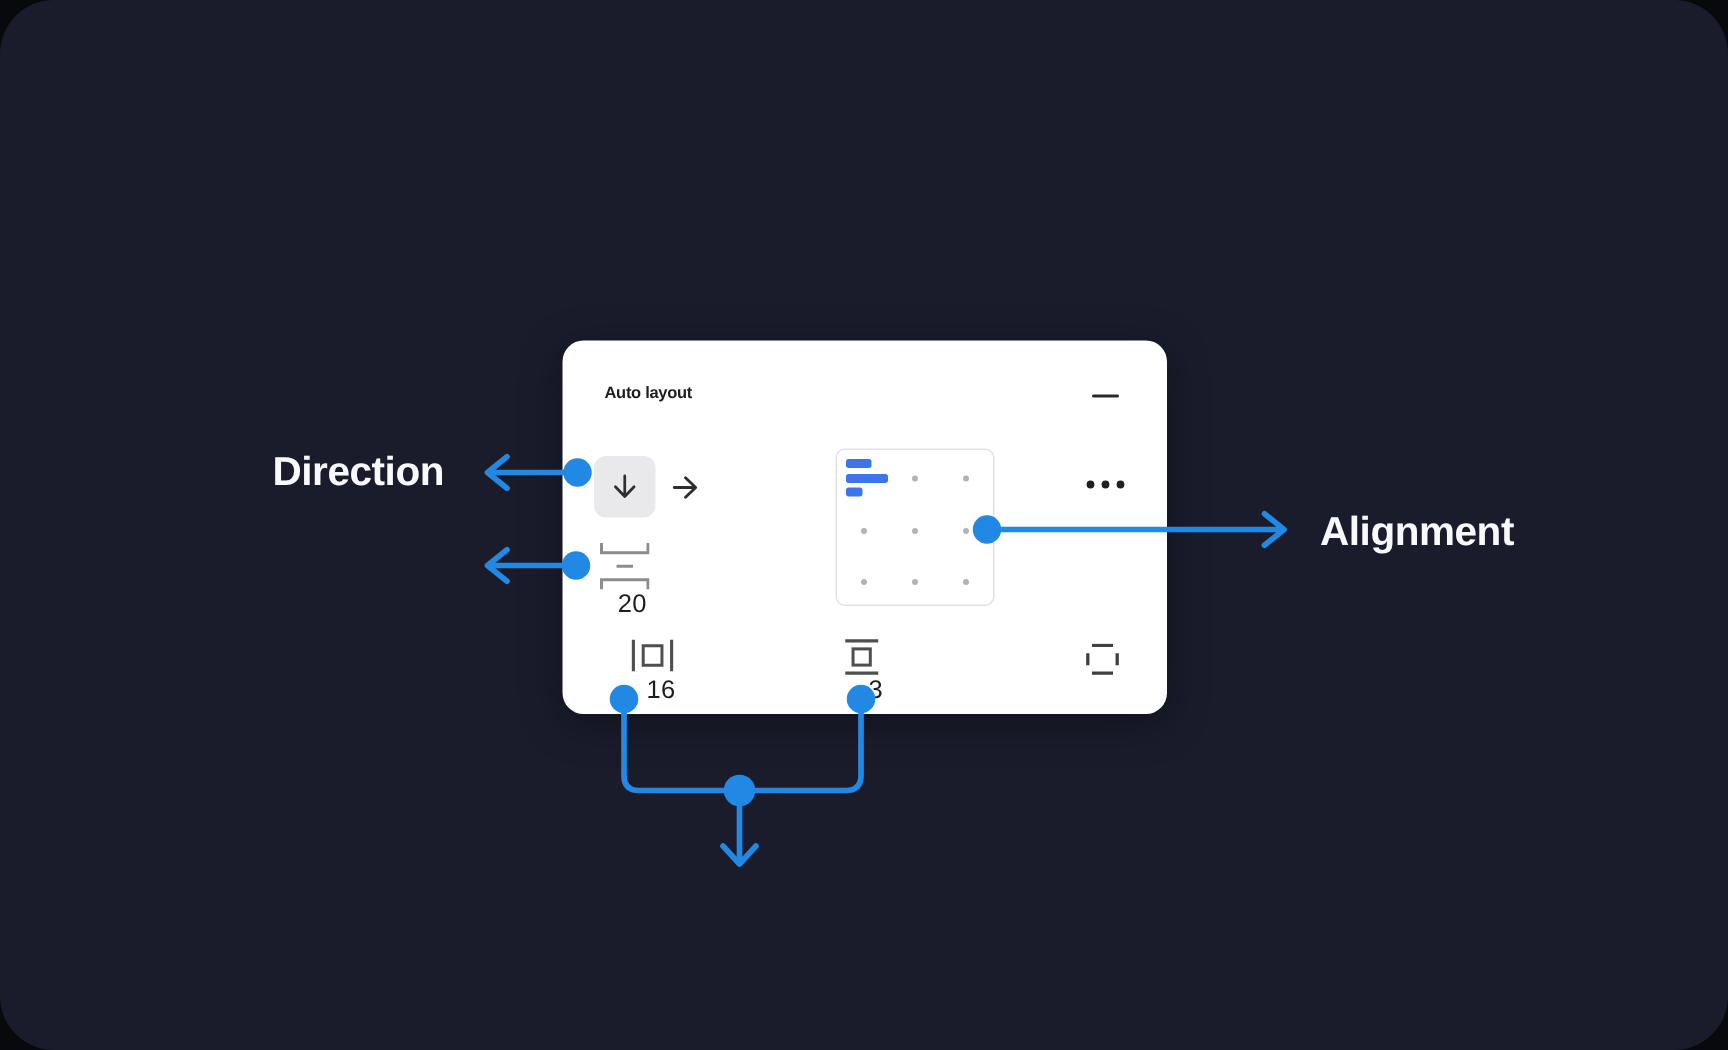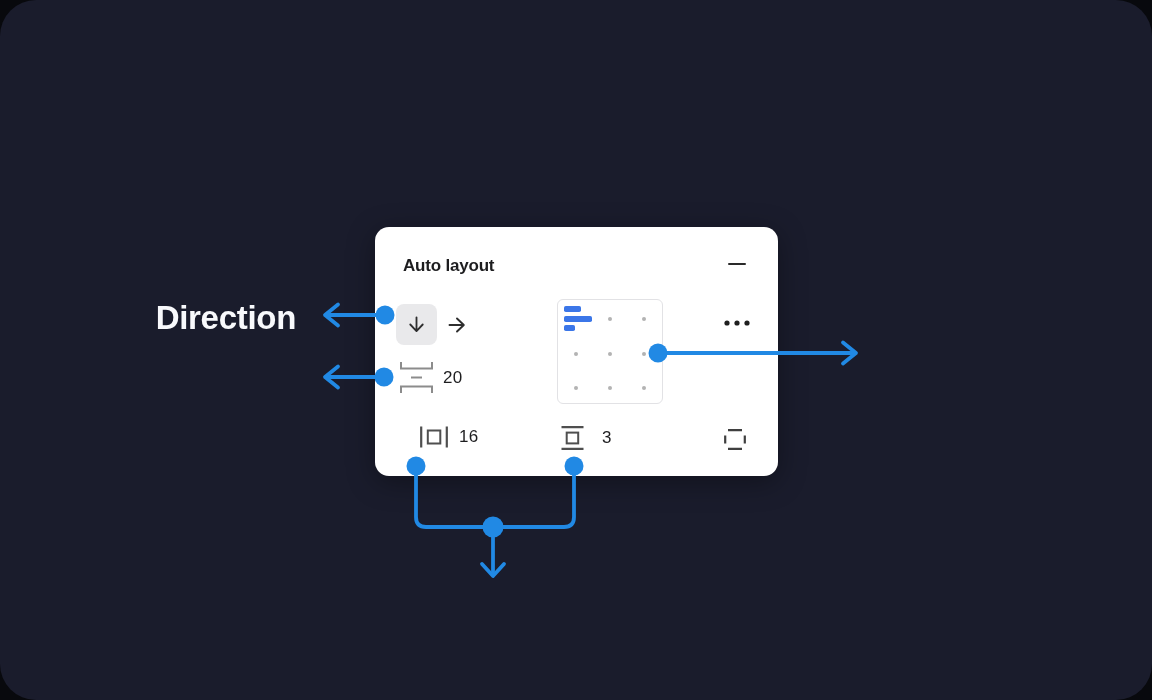--- a/index.html
+++ b/index.html
@@ -6,49 +6,49 @@
     --annotation:#2189E4; --bars:#3B76E8; --frame-bg:#1A1C2C; --outer-bg:#08090D;
     --card-bg:#FFFFFF; --text-dark:#1D1D1F; --label-light:#F8F9FC; --icon-gray:#8C8C8C;
     --icon-dark:#4F4F4F; --dot-gray:#B3B3B3; --selected-bg:#E9E9EB; --grid-border:#E2E2E5;
   }
   *{margin:0;padding:0;box-sizing:border-box;}
   html,body{width:1152px;height:700px;background:var(--outer-bg);font-family:"Liberation Sans",sans-serif;}
   .frame{position:relative;width:1152px;height:700px;background:var(--frame-bg);border-radius:36px;overflow:hidden;}
 
   .card{position:absolute;left:375px;top:227px;width:403px;height:249px;background:var(--card-bg);
         border-radius:14px;box-shadow:0 6px 28px rgba(0,0,0,.35);}
-  .card-title{position:absolute;left:28px;top:29px;font-size:17px;font-weight:700;color:var(--text-dark);letter-spacing:-.2px;}
+  .card-title{position:absolute;left:28px;top:29px;font-size:11px;font-weight:700;color:var(--text-dark);letter-spacing:-.2px;}
   .minimize-btn{position:absolute;left:347px;top:26px;width:30px;height:22px;display:flex;align-items:center;justify-content:center;cursor:pointer;}
   .minus-bar{width:18px;height:2.4px;background:#2A2A2A;border-radius:1.2px;}
 
   .dir-down-btn{position:absolute;left:21px;top:77px;width:41px;height:41px;background:var(--selected-bg);
                 border-radius:8px;display:flex;align-items:center;justify-content:center;cursor:pointer;}
   .dir-right-btn{position:absolute;left:61px;top:77px;width:41px;height:41px;border-radius:8px;
                  display:flex;align-items:center;justify-content:center;cursor:pointer;}
 
   .align-grid{position:absolute;left:182px;top:72px;width:106px;height:105px;background:#fff;
               border:1px solid var(--grid-border);border-radius:6px;cursor:pointer;}
   .align-bars{position:absolute;left:6px;top:6px;display:flex;flex-direction:column;gap:3.5px;}
   .align-bars .b{height:6px;border-radius:1.8px;background:var(--bars);}
   .b1{width:17px;} .b2{width:28px;} .b3{width:11px;}
   .grid-dot{position:absolute;width:4px;height:4px;border-radius:50%;background:var(--dot-gray);}
 
   .more-btn{position:absolute;left:344px;top:85px;width:36px;height:22px;display:flex;align-items:center;justify-content:center;cursor:pointer;}
 
-  .field{position:absolute;display:flex;align-items:center;cursor:text;}
+  .field{position:absolute;display:flex;align-items:center;cursor:text;flex-direction:column;}
   .spacing-field{left:25px;top:135px;}
   .pad-h-field{left:29px;top:197px;padding-left:16px;}
   .pad-v-field{left:186px;top:199px;}
   .val{font-size:17px;color:var(--text-dark);letter-spacing:.2px;}
   .spacing-field .val{margin-left:10px;} .pad-h-field .val{margin-left:11px;} .pad-v-field .val{margin-left:18px;}
   .indiv-pad-btn{position:absolute;left:346px;top:198px;width:28px;height:28px;display:flex;align-items:center;justify-content:center;cursor:pointer;}
 
   .overlay{position:absolute;left:0;top:0;width:1152px;height:700px;pointer-events:none;}
 
-  .ann-label{position:absolute;font-size:33px;font-weight:700;color:var(--label-light);letter-spacing:-.3px;white-space:nowrap;}
+  .ann-label{position:absolute;font-size:27px;font-weight:700;color:var(--label-light);letter-spacing:-.3px;white-space:nowrap;}
   .lbl-direction{right:856px;top:299px;}
   .lbl-spacing{right:838px;top:361px;}
   .lbl-alignment{left:880px;top:339px;}
   .lbl-padding{left:452px;top:596px;}
 </style>
 </head>
 <body>
 
 <div class="frame">
 
@@ -146,13 +146,14 @@
       <circle cx="385" cy="315" r="9.5"></circle>
       <circle cx="384" cy="377" r="9.5"></circle>
       <circle cx="658" cy="353" r="9.5"></circle>
       <circle cx="416" cy="466" r="9.5"></circle>
       <circle cx="574" cy="466" r="9.5"></circle>
       <circle cx="493" cy="527" r="10.5"></circle>
     </g>
   </svg>
 
   <div class="ann-label lbl-direction">Direction</div>
+  <div class="ann-label lbl-alignment">Alignment</div>
 </div>
 
 </body></html>

